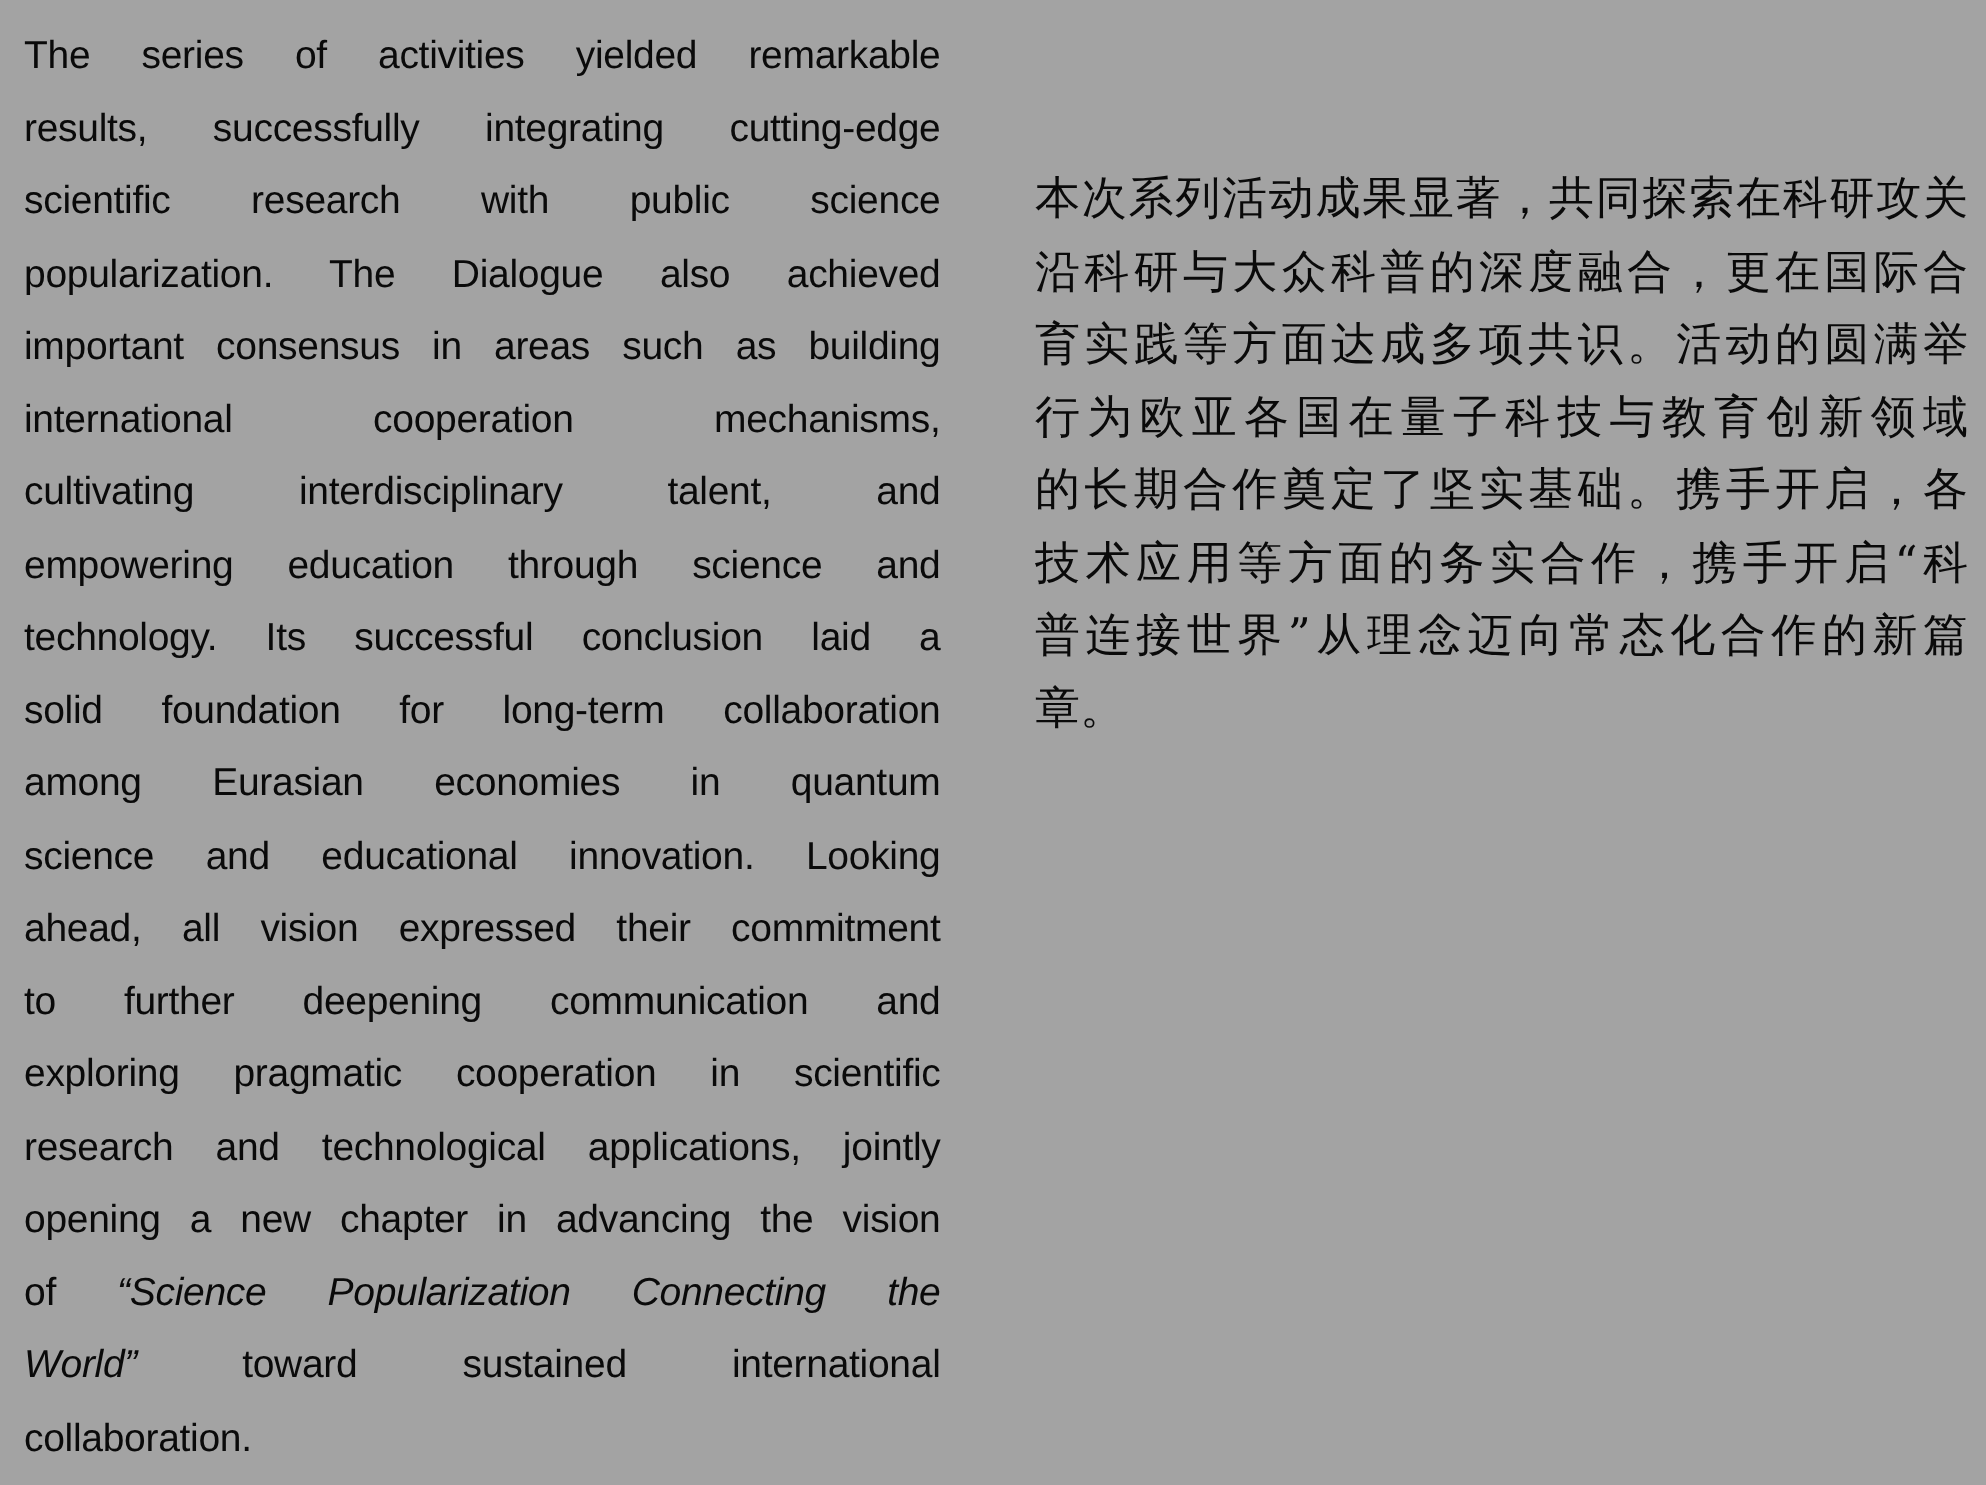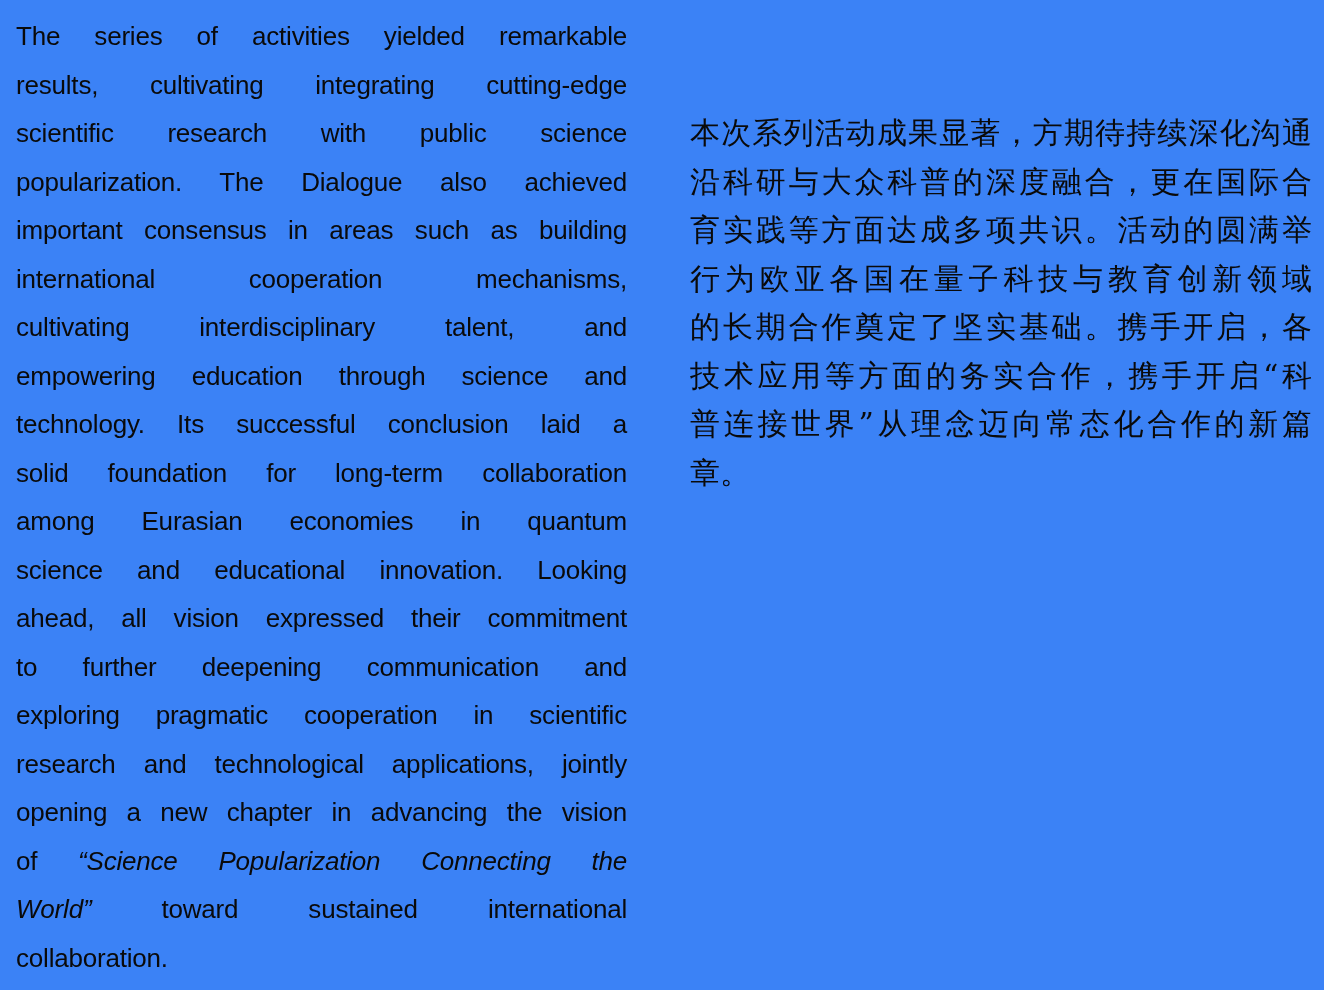--- a/index.html
+++ b/index.html
@@ -15,21 +15,21 @@
   }
   .page {
     position: absolute;
     top: 0;
     left: 0;
     width: 1324px;
     height: 990px;
     display: flex;
     box-sizing: border-box;
     padding: 12px 0 0 16px;
-    background: #3b82f6;
+    background: #a3a3a3;
   }
   .col {
     color: #0a0a0a;
   }
   .col-en {
     width: 611px;
     font-family: "Liberation Sans", sans-serif;
     font-size: 26px;
     line-height: 48.5px;
     letter-spacing: -0.2px;
@@ -55,42 +55,42 @@
   .italic {
     font-style: italic;
   }
 </style>
 </head>
 <body>
 
 <div class="page">
   <div class="col col-en" id="col-en">
       <div class="line"><span>The series of activities yielded remarkable</span></div>
-      <div class="line"><span>results, cultivating integrating cutting-edge</span></div>
+      <div class="line"><span>results, successfully integrating cutting-edge</span></div>
       <div class="line"><span>scientific research with public science</span></div>
       <div class="line"><span>popularization. The Dialogue also achieved</span></div>
       <div class="line"><span>important consensus in areas such as building</span></div>
       <div class="line"><span>international cooperation mechanisms,</span></div>
       <div class="line"><span>cultivating interdisciplinary talent, and</span></div>
       <div class="line"><span>empowering education through science and</span></div>
       <div class="line"><span>technology. Its successful conclusion laid a</span></div>
       <div class="line"><span>solid foundation for long-term collaboration</span></div>
       <div class="line"><span>among Eurasian economies in quantum</span></div>
       <div class="line"><span>science and educational innovation. Looking</span></div>
       <div class="line"><span>ahead, all vision expressed their commitment</span></div>
       <div class="line"><span>to further deepening communication and</span></div>
       <div class="line"><span>exploring pragmatic cooperation in scientific</span></div>
       <div class="line"><span>research and technological applications, jointly</span></div>
       <div class="line"><span>opening a new chapter in advancing the vision</span></div>
       <div class="line"><span>of </span><span class="italic">“Science Popularization Connecting the</span></div>
       <div class="line"><span class="italic">World”</span><span> toward sustained international</span></div>
       <div class="line no-justify"><span>collaboration.</span></div>
     </div>
   <div class="col col-zh" id="col-zh">
-      <div class="line"><span>本次系列活动成果显著，方期待持续深化沟通</span></div>
+      <div class="line"><span>本次系列活动成果显著，共同探索在科研攻关</span></div>
       <div class="line"><span>沿科研与大众科普的深度融合，更在国际合</span></div>
       <div class="line"><span>育实践等方面达成多项共识。活动的圆满举</span></div>
       <div class="line"><span>行为欧亚各国在量子科技与教育创新领域</span></div>
       <div class="line"><span>的长期合作奠定了坚实基础。携手开启，各</span></div>
       <div class="line"><span>技术应用等方面的务实合作，携手开启“科</span></div>
       <div class="line"><span>普连接世界”从理念迈向常态化合作的新篇</span></div>
       <div class="line no-justify"><span>章。</span></div>
     </div>
 </div>
 

